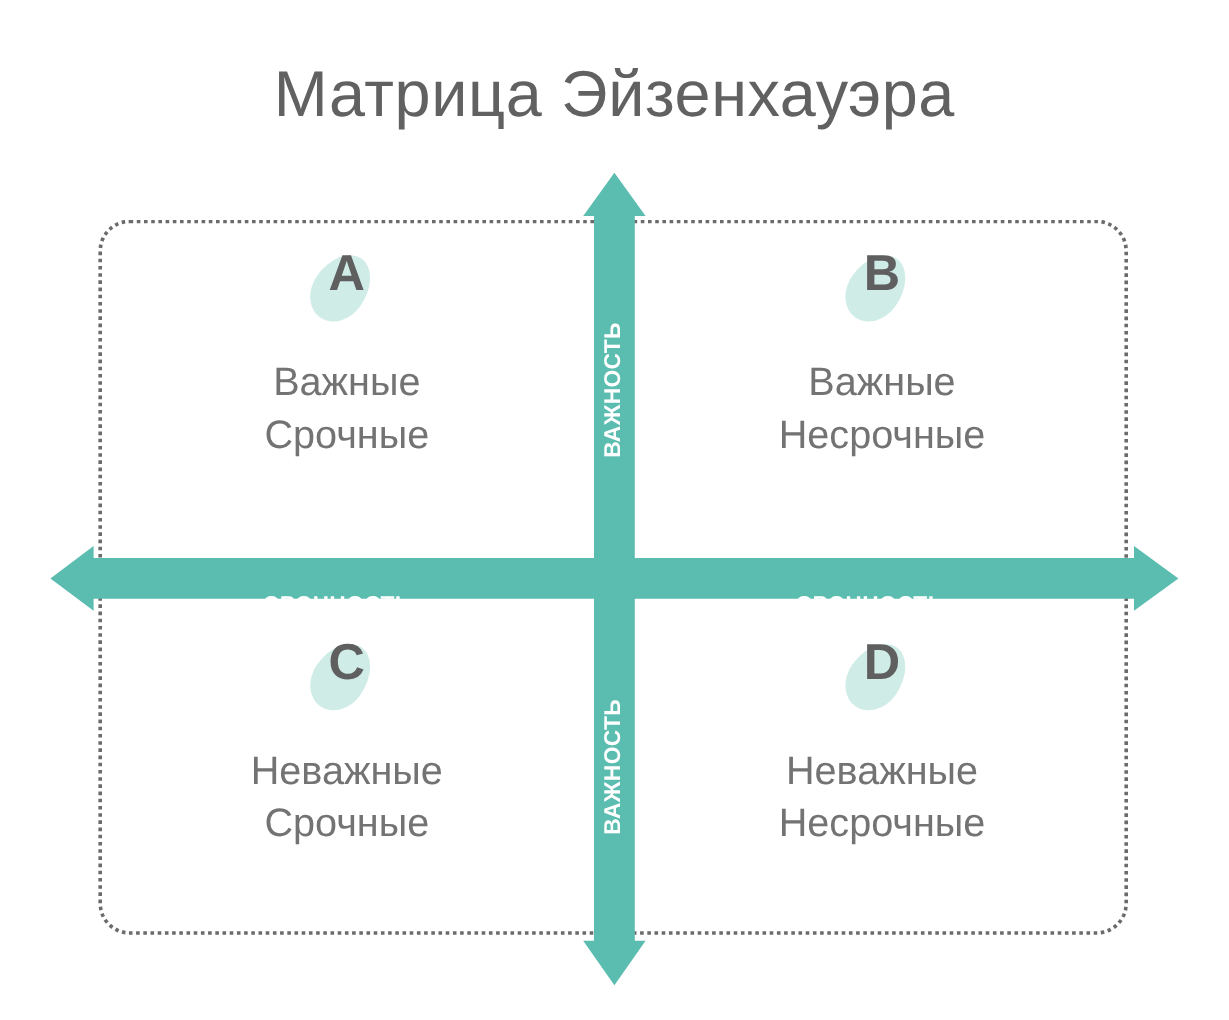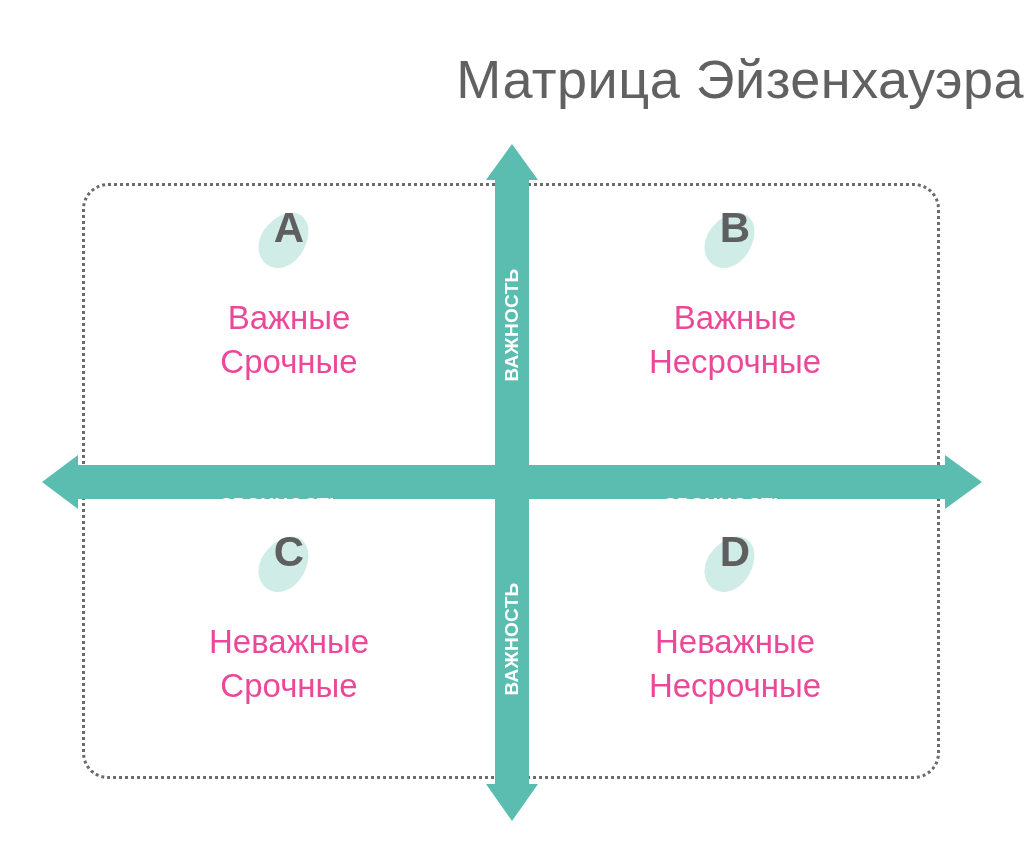--- a/index.html
+++ b/index.html
@@ -1,34 +1,34 @@
 <!DOCTYPE html>
 <html><head>
   <meta charset="utf-8">
   <style>
     html, body { margin: 0; padding: 0; background: #ffffff; }
     body { width: 1024px; height: 850px; position: relative; overflow: hidden;
            font-family: "Liberation Sans", "DejaVu Sans", sans-serif; color: #5f5f5f; }
-    .title { position: absolute; left: 0; top: 48px; width: 1024px; text-align: right;
+    .title { position: absolute; left: 0; top: 48px; width: 1024px; text-align: center;
              font-size: 54px; font-weight: 500; color: #616161; letter-spacing: 0.5px; }
     .frame { position: absolute; left: 82px; top: 183px; width: 858px; height: 596px;
              border: 3px dotted #6b6b6b; border-radius: 26px; box-sizing: border-box; }
     .axis-svg { position: absolute; left: 0; top: 0; width: 1024px; height: 850px; }
     .axis-label { position: absolute; color: #ffffff; font-size: 19px; font-weight: 600;
                   letter-spacing: 0.3px; white-space: nowrap; }
     .h-label { top: 494px; height: 22px; line-height: 22px; }
     .v-label { transform-origin: center center; transform: rotate(-90deg); width: 140px; text-align: center; }
     .quad { position: absolute; width: 300px; text-align: center; }
     .badge { position: relative; width: 70px; height: 70px; margin: 0 auto; }
     .blob { position: absolute; left: 8px; top: 10px; width: 44px; height: 60px;
             background: #cfece7; border-radius: 50% 50% 50% 50% / 55% 55% 45% 45%;
             transform: rotate(35deg); }
     .letter { position: absolute; left: 0; top: 4px; width: 70px; text-align: center;
               font-size: 42px; font-weight: 600; color: #5f5f5f; }
-    .qtext { margin-top: 26px; font-size: 33px; font-weight: 500; line-height: 44px; color: #ec4899; }
+    .qtext { margin-top: 26px; font-size: 33px; font-weight: 500; line-height: 44px; color: #737373; }
   </style>
 </head>
 <body>
 
 <div class="title">Матрица Эйзенхауэра</div>
 
 <div class="frame"></div>
 
 <svg class="axis-svg" viewBox="0 0 1024 850">
 

